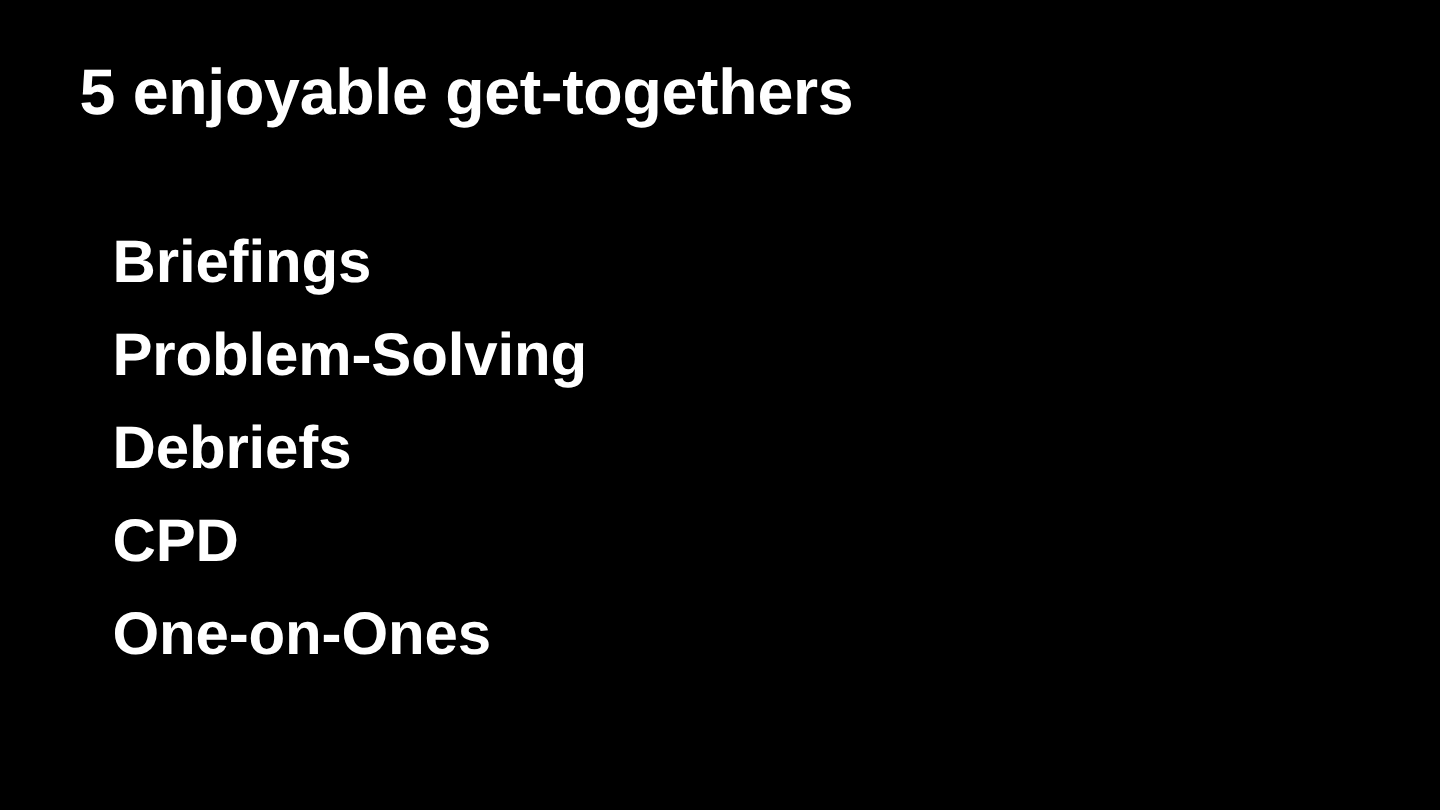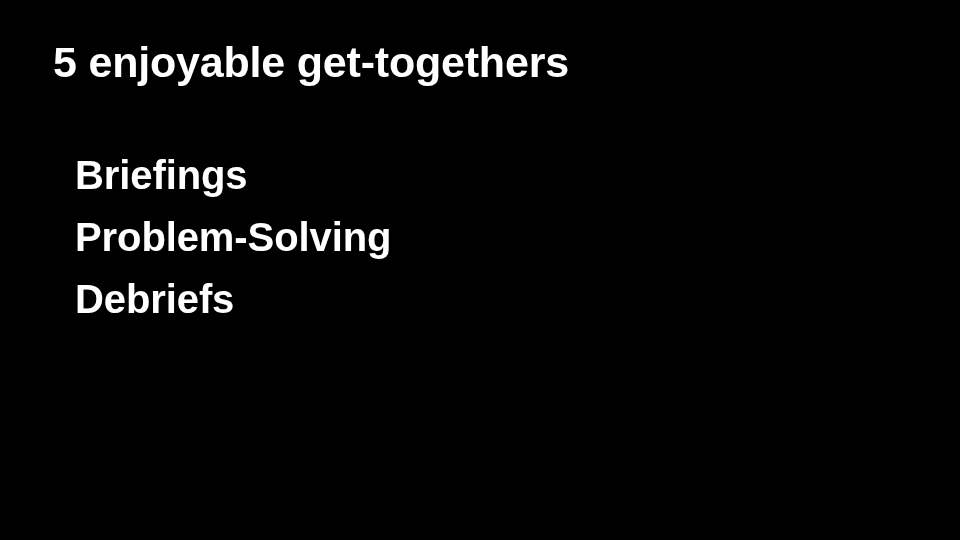--- a/index.html
+++ b/index.html
@@ -59,15 +59,17 @@
 <body>
 
 <div class="slide">
 
   <h1 class="slide-title">5 enjoyable get-togethers</h1>
 
   <ul class="bullet-list">
     <li class="bullet-item">Briefings</li>
     <li class="bullet-item">Problem-Solving</li>
     <li class="bullet-item">Debriefs</li>
+    <li class="bullet-item">CPD</li>
+    <li class="bullet-item">One-on-Ones</li>
   </ul>
 
 </div>
 
 </body></html>

